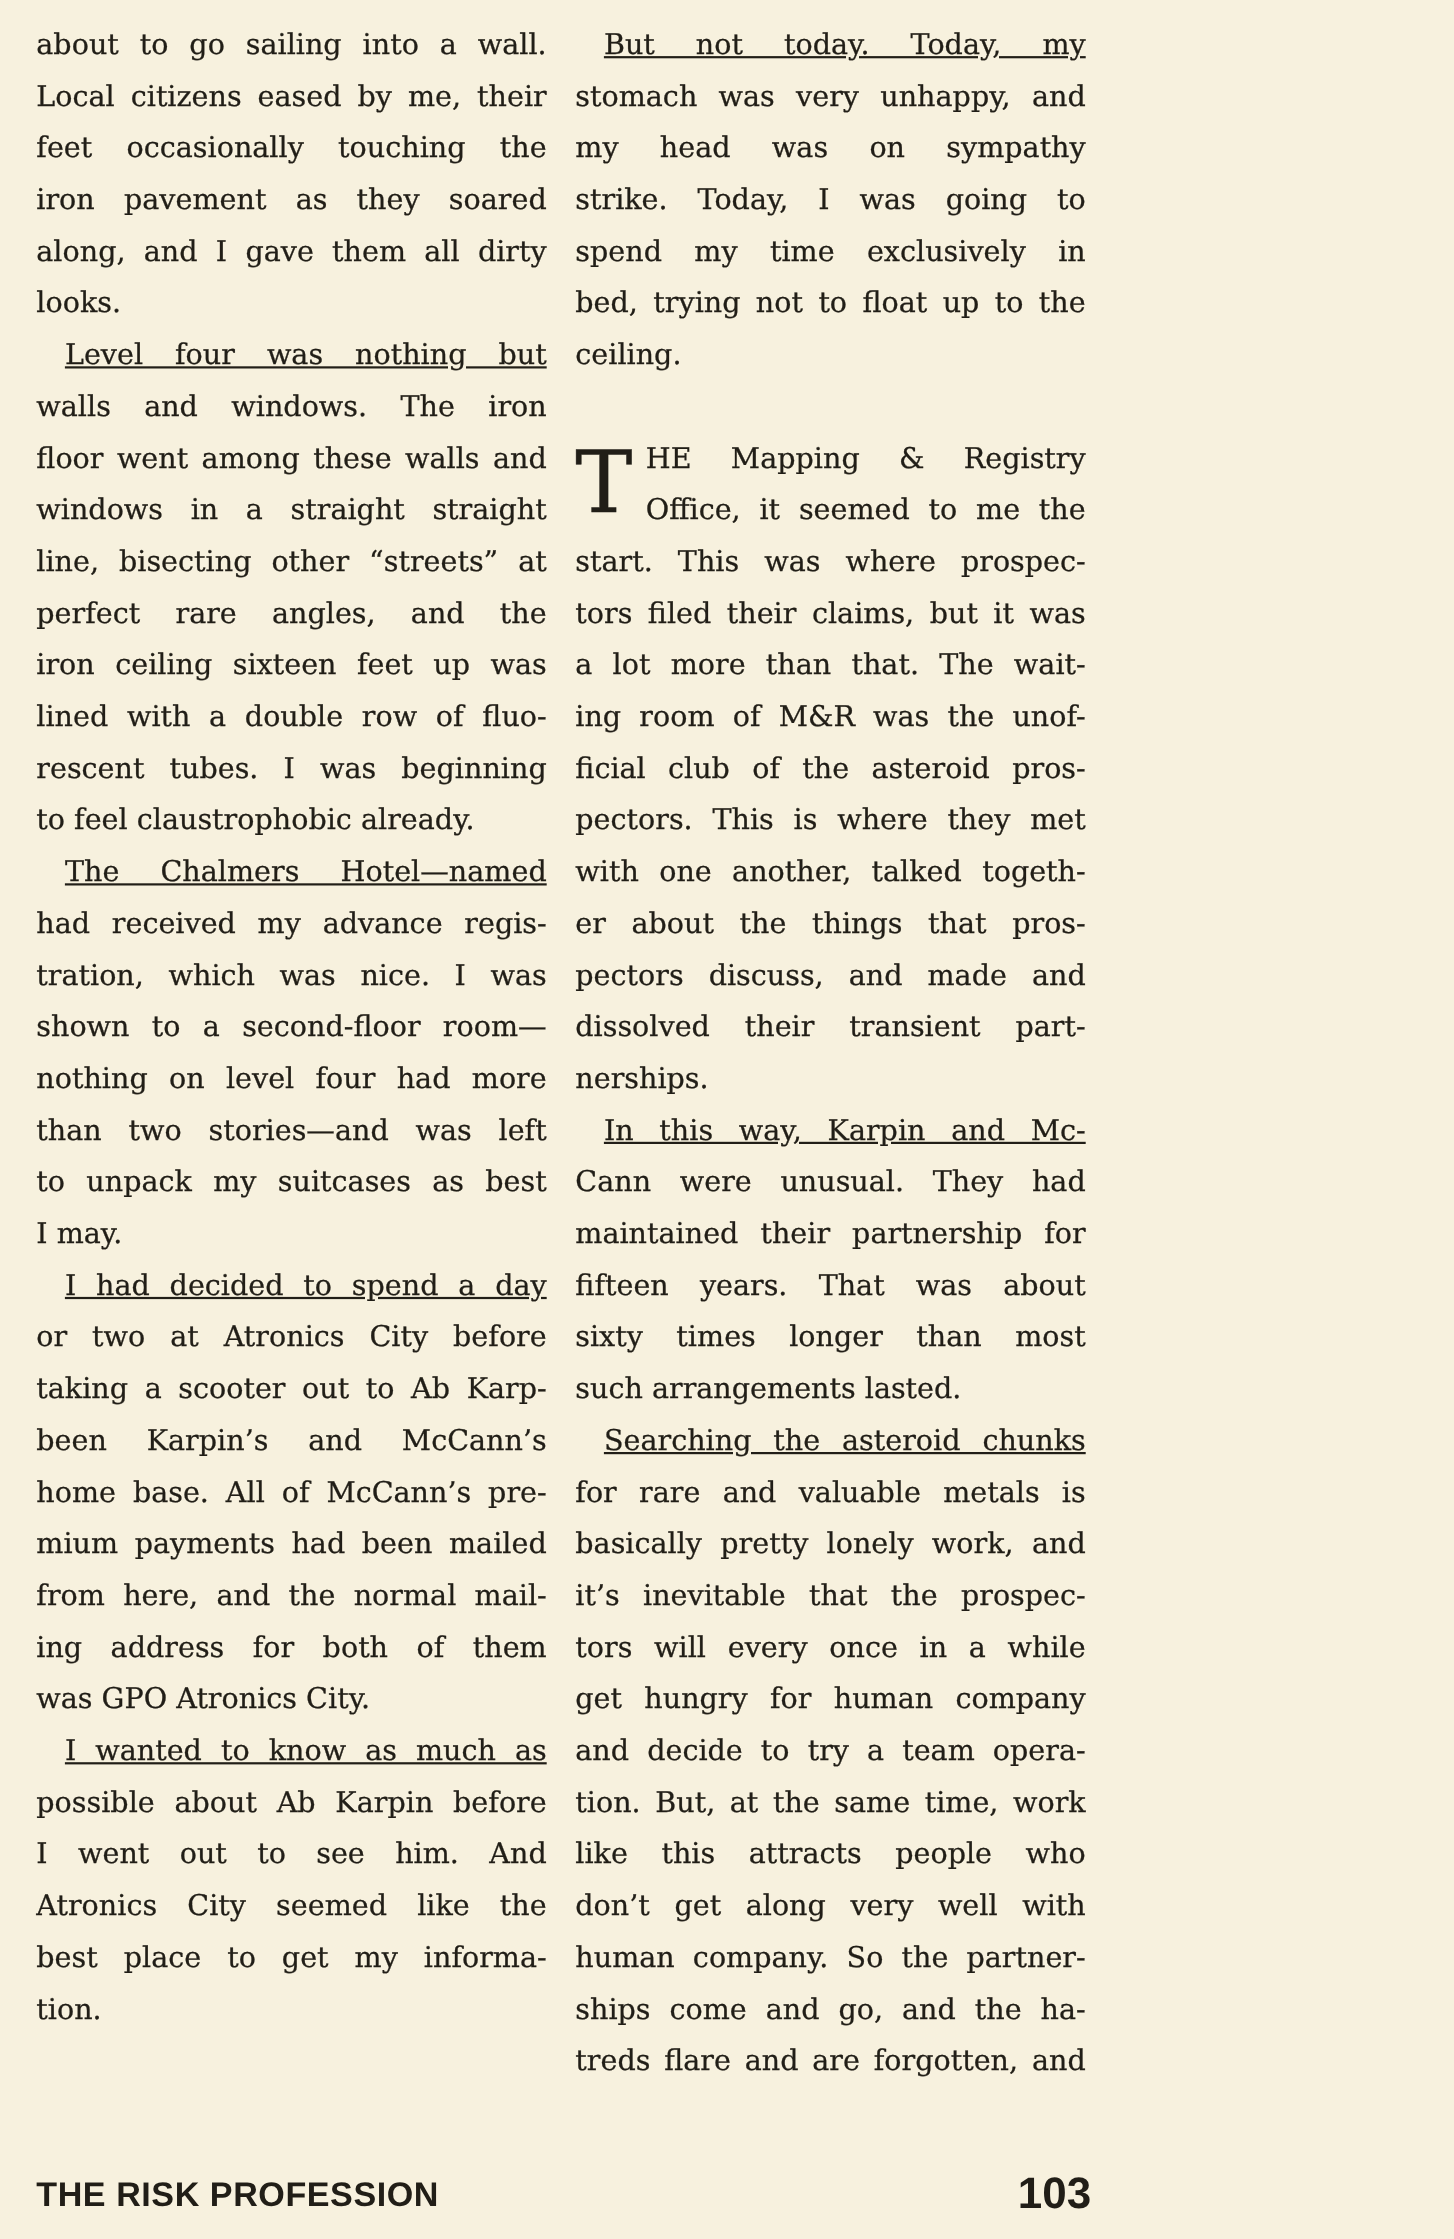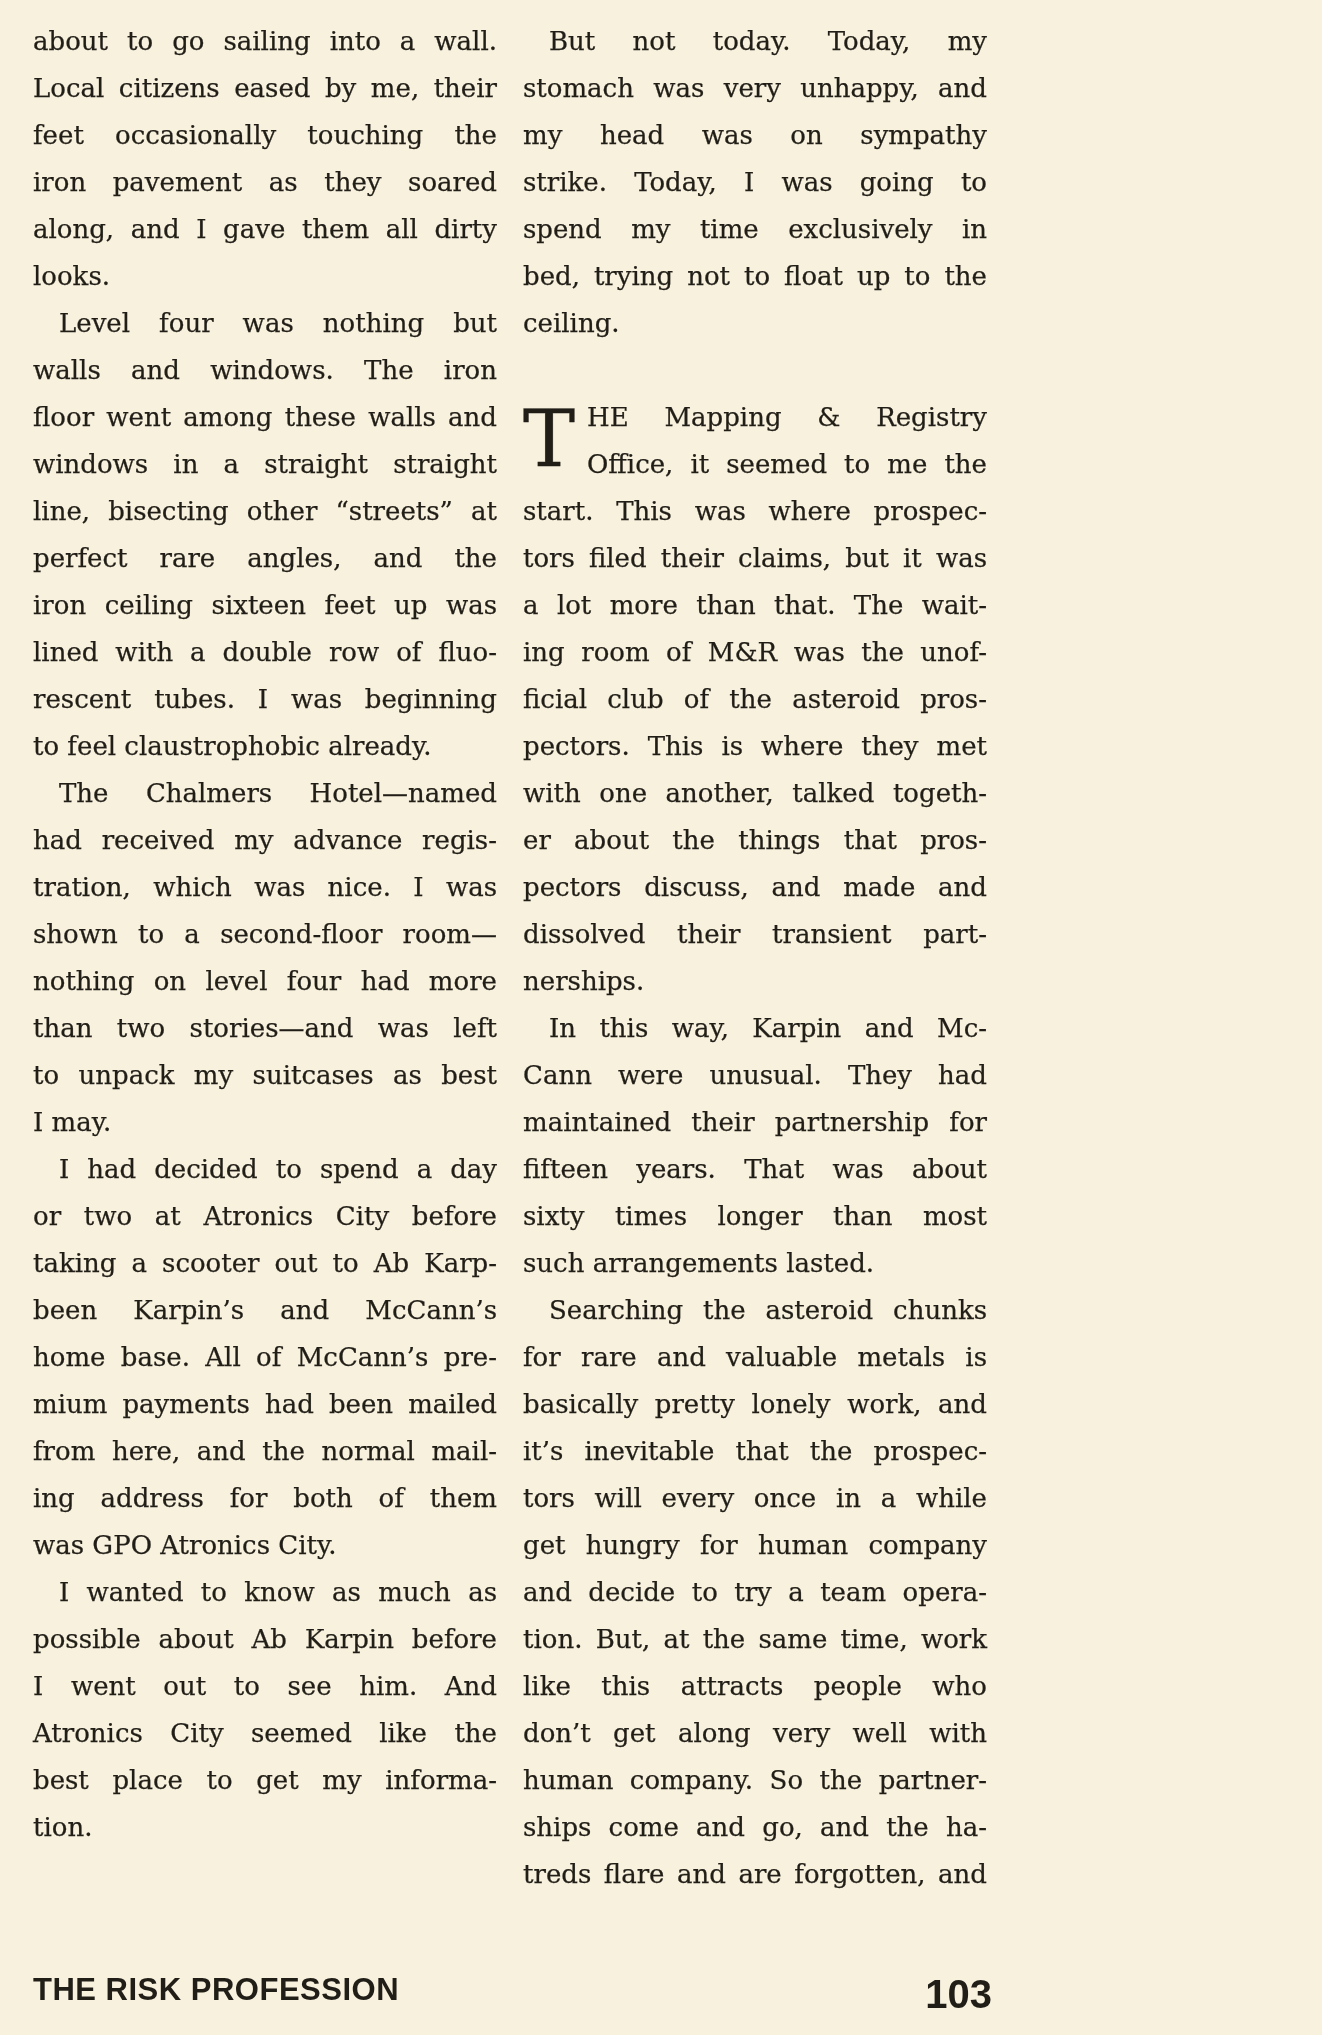--- a/index.html
+++ b/index.html
@@ -41,36 +41,37 @@
     text-align-last: justify;
     -webkit-text-stroke: 0.25px currentColor;
     white-space: normal;
   }
   .line.lastline {
     text-align: center;
     text-align-last: left;
   }
   .line.indent {
     padding-left: 26px;
+    text-decoration: underline;
   }
   .dropcap {
     float: left;
     font-size: 78px;
     line-height: 78px;
     padding: 6px 12px 0 0;
     -webkit-text-stroke: 0.4px currentColor;
   }
   .footer {
     position: absolute;
     left: 33px;
     top: 1972px;
     width: 959px;
     display: flex;
     justify-content: space-between;
-    align-items: flex-start;
+    align-items: center;
     font-family: "Liberation Sans", sans-serif;
     font-weight: bold;
   }
   .running-title {
     font-size: 31px;
     letter-spacing: 0.5px;
   }
   .page-number {
     font-size: 40px;
   }

